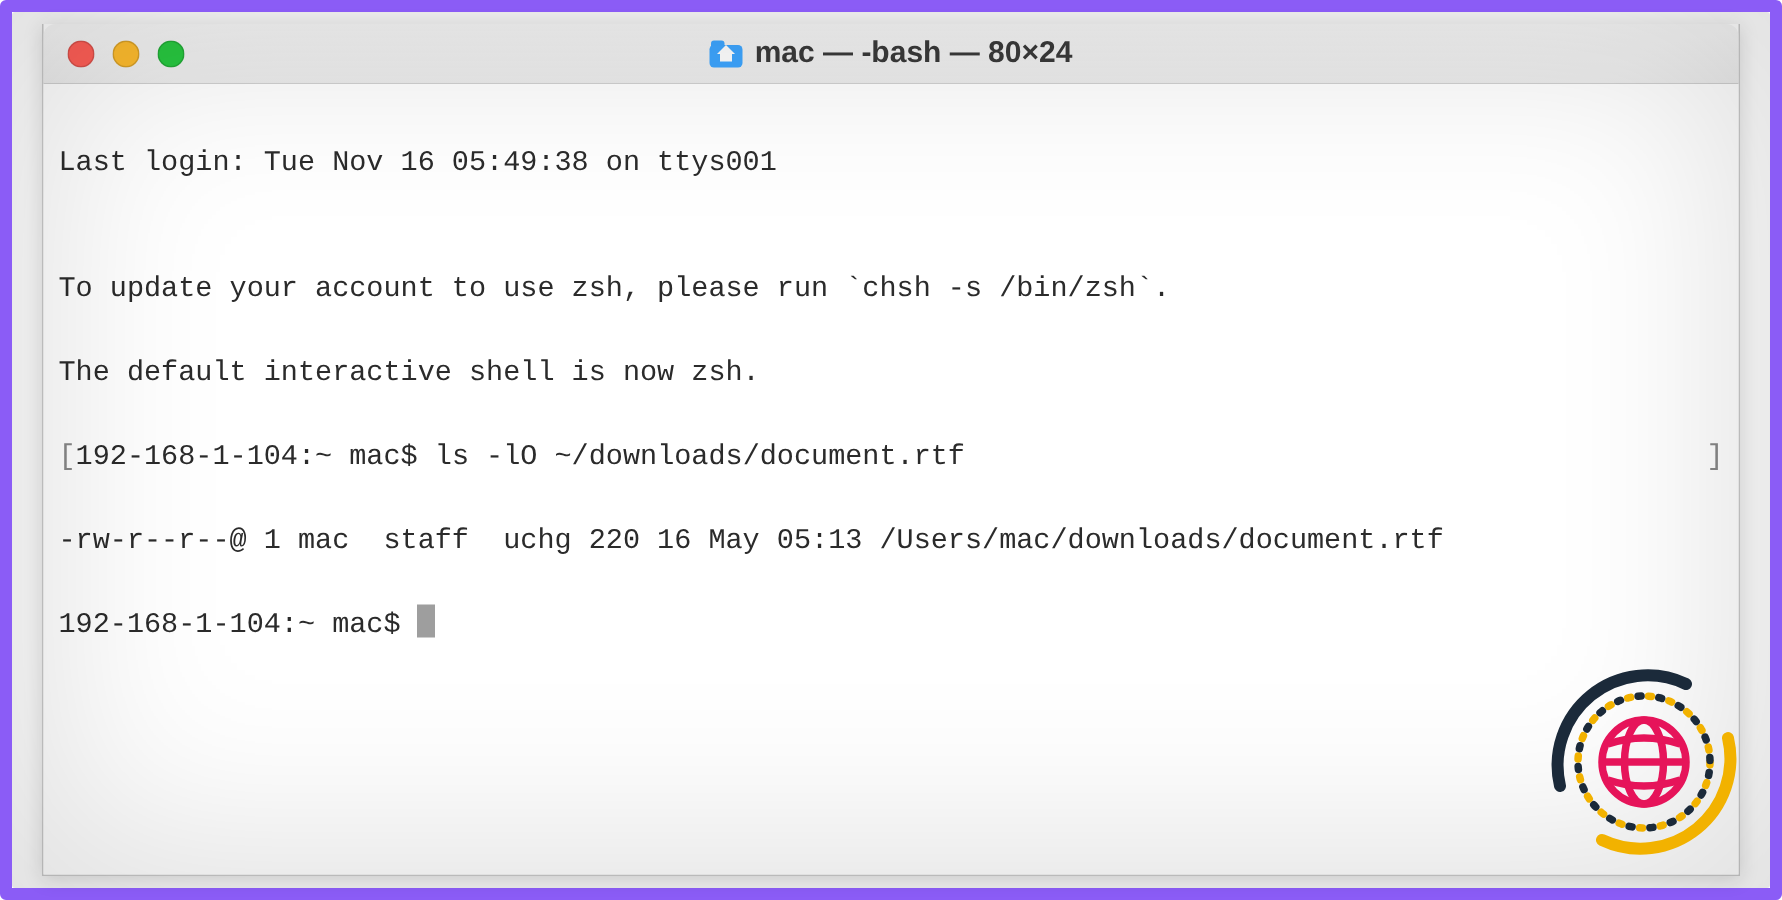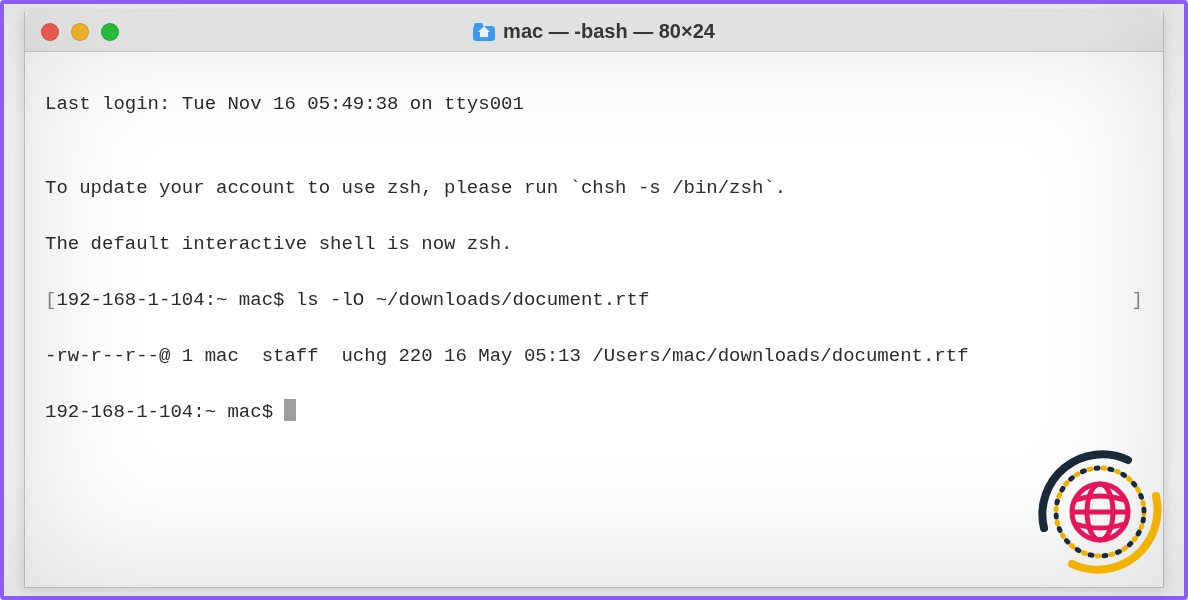--- a/index.html
+++ b/index.html
@@ -6,21 +6,21 @@
   html, body { width: 1188px; height: 600px; }
   body {
     background: #fff;
     font-family: "Menlo", "Consolas", "Courier New", monospace;
     position: relative;
     overflow: hidden;
   }
   .outer-frame {
     position: absolute;
     inset: 0;
-    border: 4px solid #8b5cf6;
+    border: 8px solid #8b5cf6;
     border-radius: 4px;
     background: #fff;
   }
   .window {
     position: absolute;
     top: 8px;
     left: 20px;
     right: 20px;
     bottom: 8px;
     background: #fff;
@@ -87,21 +87,21 @@
   }
   .window-title {
     font-family: -apple-system, "Helvetica Neue", Arial, sans-serif;
     font-size: 20px;
     font-weight: 600;
     color: #3a3a3a;
   }
   .terminal-body {
     flex: 1;
     background: #fff;
-    padding: 10px 20px;
+    padding: 10px 10px;
     font-size: 19px;
     line-height: 28px;
     color: #2b2b2b;
     white-space: pre;
     overflow: hidden;
     font-weight: 500;
     position: relative;
   }
   .line { white-space: pre-wrap; word-break: break-all; }
   .lbrak { color: #888; }

